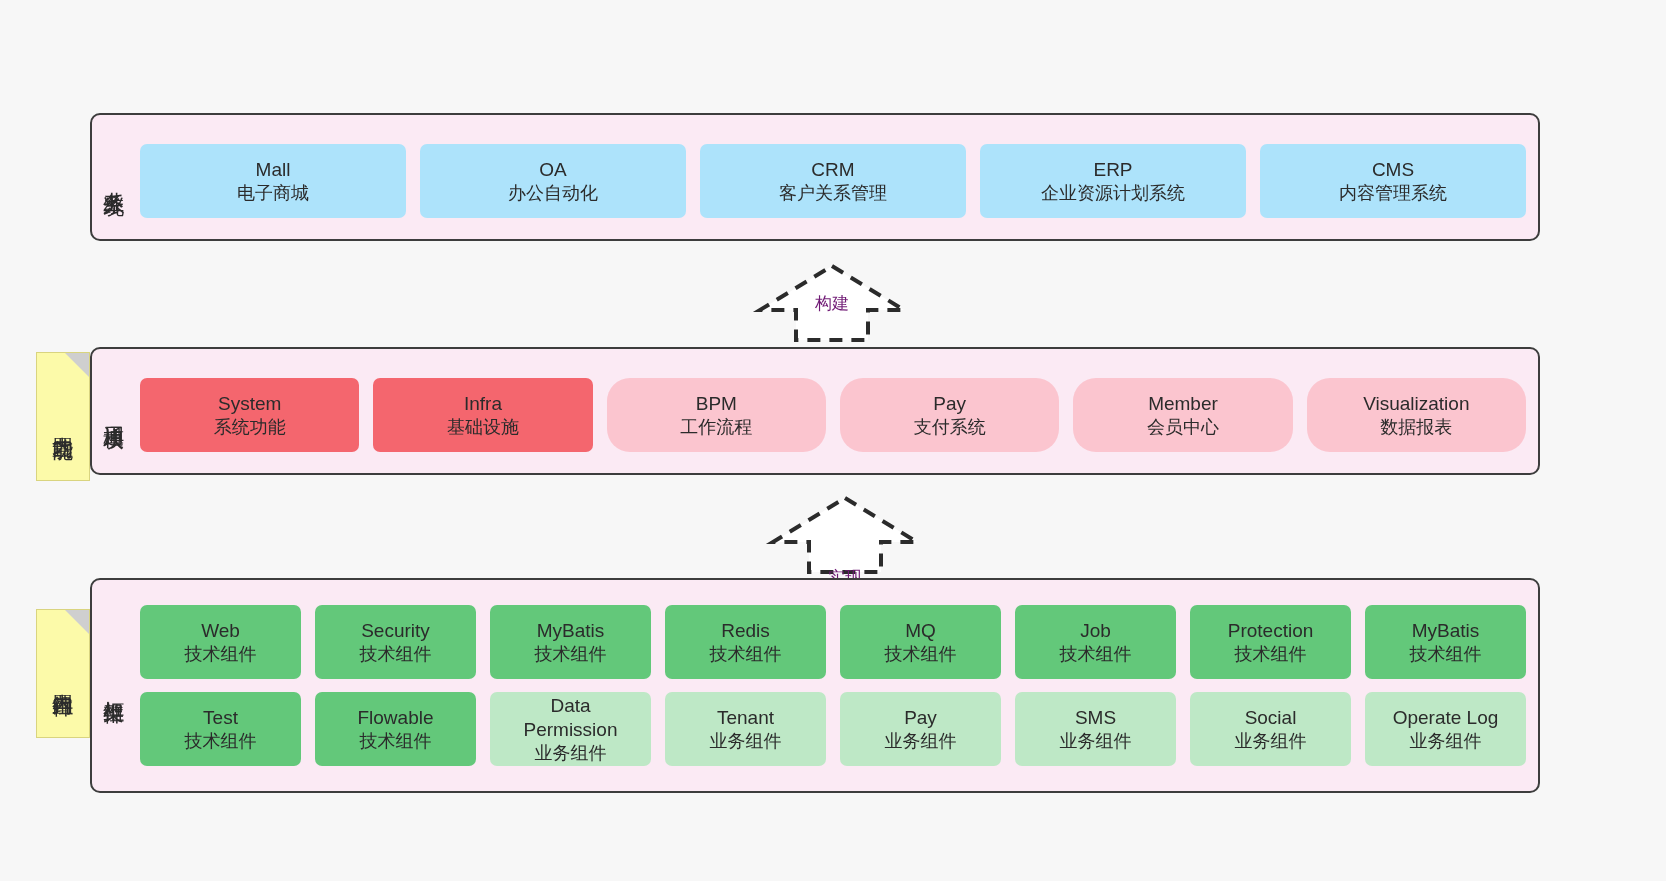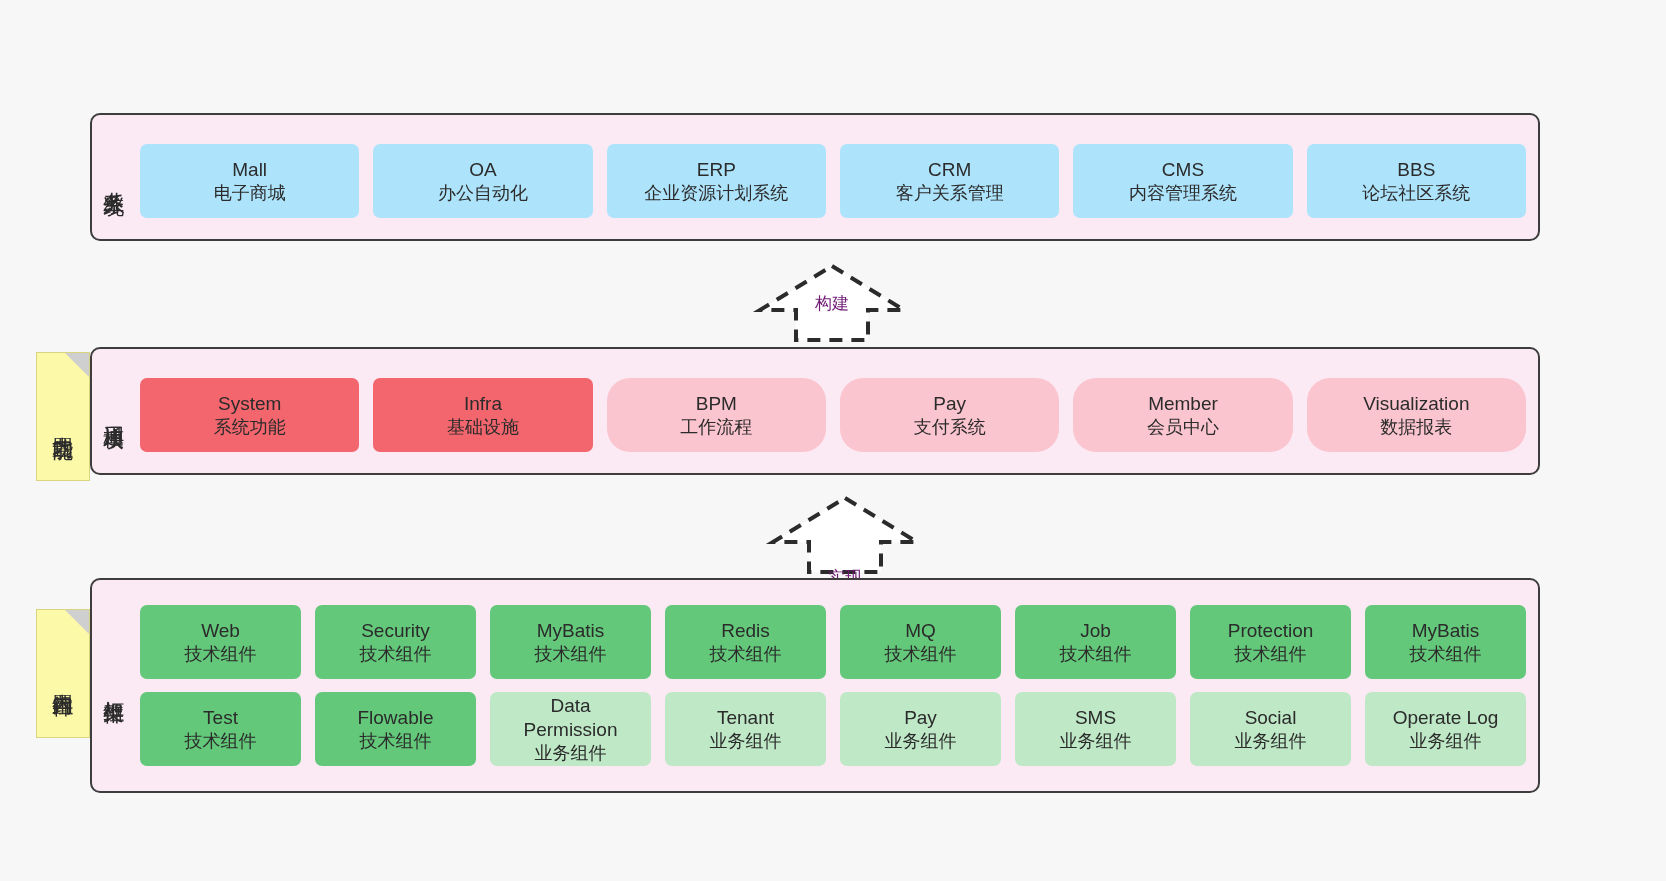--- a/index.html
+++ b/index.html
@@ -141,34 +141,30 @@
       <div class="row row-1">
         <div class="card c-blue">
           <span class="en">Mall</span>
           <span class="cn">电子商城</span>
         </div>
         <div class="card c-blue">
           <span class="en">OA</span>
           <span class="cn">办公自动化</span>
         </div>
         <div class="card c-blue">
+          <span class="en">CRM</span>
+          <span class="cn">客户关系管理</span>
+        </div>
+        <div class="card c-blue">
           <span class="en">ERP</span>
           <span class="cn">企业资源计划系统</span>
         </div>
         <div class="card c-blue">
-          <span class="en">CRM</span>
-          <span class="cn">客户关系管理</span>
-        </div>
-        <div class="card c-blue">
           <span class="en">CMS</span>
           <span class="cn">内容管理系统</span>
-        </div>
-        <div class="card c-blue">
-          <span class="en">BBS</span>
-          <span class="cn">论坛社区系统</span>
         </div>
       </div>
     </div>
   </div>
 
   <div class="arrow" id="arrow-build" style="left:758px;top:262px;width:148px;height:80px;">
     <svg width="148" height="80" viewBox="0 0 148 80">
       <path d="M 74 4 L 146 48 L 110 48 L 110 78 L 38 78 L 38 48 L 2 48 Z" fill="#ffffff" stroke="#2b2b2b" stroke-width="4" stroke-dasharray="13 9" stroke-linejoin="miter"></path>
     </svg>
     <span class="alabel" style="top:30px;">构建</span>

